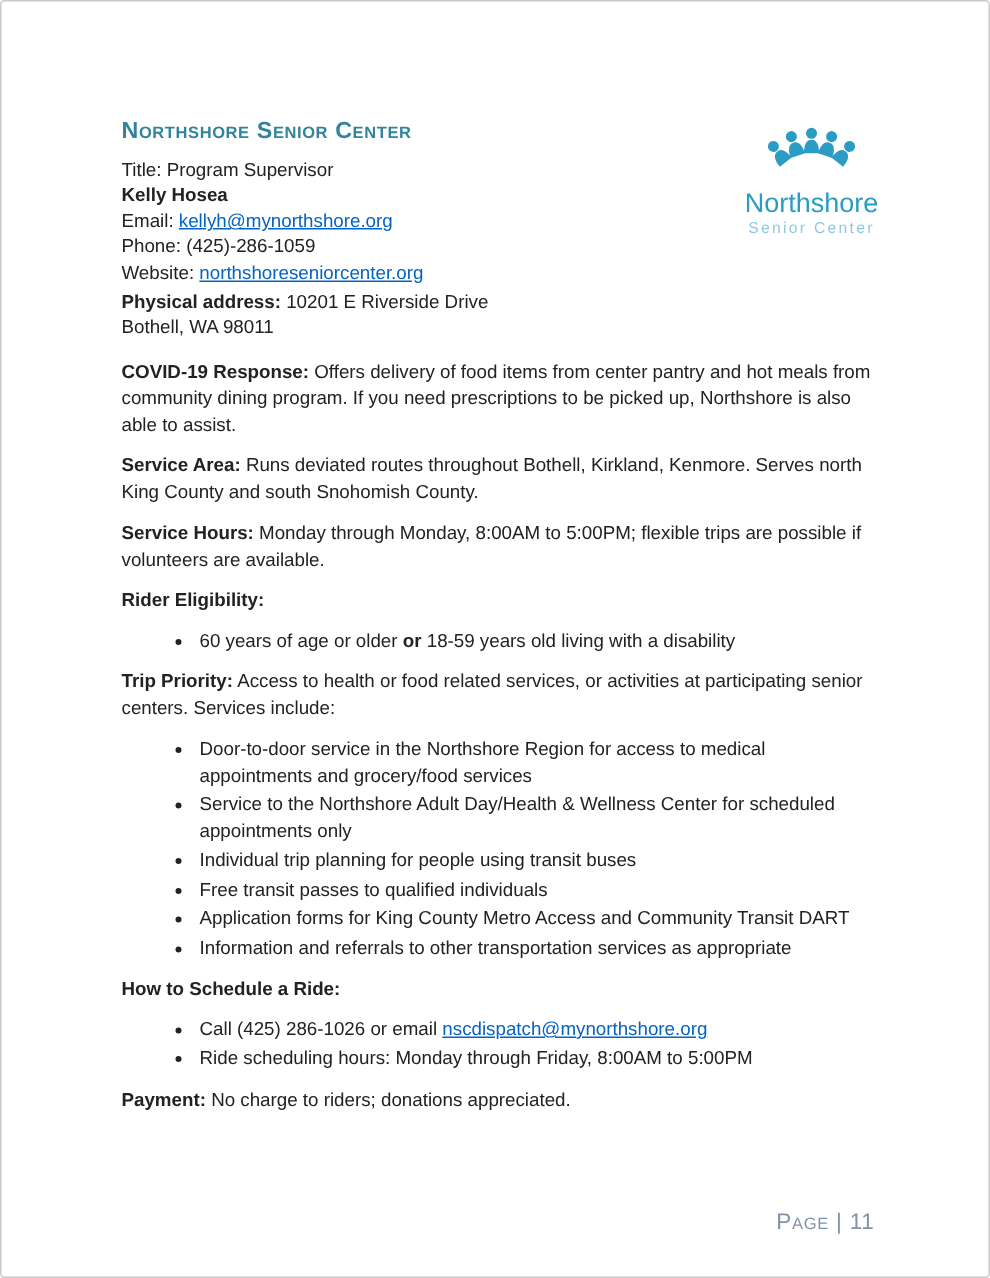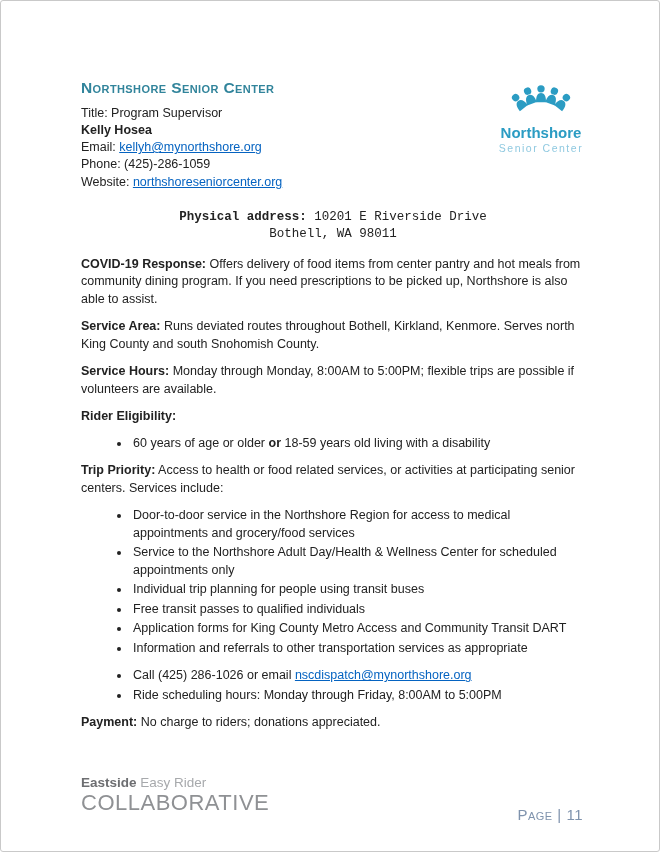--- a/index.html
+++ b/index.html
@@ -32,25 +32,24 @@
     margin-bottom: 6px;
   }
   .contact-line { line-height: 1.38; }
   .contact-name { font-weight: bold; }
   a.link, .link {
     color: #0563c1;
     text-decoration: underline;
     cursor: pointer;
   }
   .address-block {
-    text-align: center;
-    margin-top: 18px;
+    text-align: left;
+    margin-top: 2px;
     margin-bottom: 12px;
     line-height: 1.4;
-    font-family: Liberation Mono, monospace;
   }
   .bold { font-weight: bold; }
   .para { margin-bottom: 10px; }
   .heading-line { font-weight: bold; margin-bottom: 9px; }
   ul.bullets {
     list-style: disc;
     margin: 0 0 10px 0;
     padding-left: 50px;
   }
   ul.bullets li {
@@ -58,22 +57,22 @@
     padding-left: 2px;
   }
   
   .logo {
     position: absolute;
     top: 80px; right: 58px;
     width: 120px;
     text-align: center;
   }
   .logo-name {
-    font-size: 15px;
-    font-weight: 700;
+    font-size: 18px;
+    font-weight: 400;
     color: #2b9cc3;
     line-height: 1.1;
     margin-top: 2px;
   }
   .logo-sub {
     font-size: 10.5px;
     color: #8fc9e0;
     letter-spacing: 1.5px;
     line-height: 1.2;
     text-align: center;
@@ -168,29 +167,26 @@
     <p class="para"><span class="bold">Trip Priority:</span><span> Access to health or food related services, or activities at participating senior centers. Services include:</span></p>
     <ul class="bullets">
       <li>Door-to-door service in the Northshore Region for access to medical appointments and grocery/food services</li>
       <li>Service to the Northshore Adult Day/Health &amp; Wellness Center for scheduled appointments only</li>
       <li>Individual trip planning for people using transit buses</li>
       <li>Free transit passes to qualified individuals</li>
       <li>Application forms for King County Metro Access and Community Transit DART</li>
       <li>Information and referrals to other transportation services as appropriate</li>
     </ul>
 
+    <div class="heading-line">How to Schedule a Ride:</div>
     <ul class="bullets">
       <li><span>Call (425) 286-1026 or email </span><a class="link">nscdispatch@mynorthshore.org</a></li>
       <li>Ride scheduling hours: Monday through Friday, 8:00AM to 5:00PM</li>
     </ul>
 
     <p class="para"><span class="bold">Payment:</span><span> No charge to riders; donations appreciated.</span></p>
 
   </div>
 
-  <div class="footer-brand">
-    <div class="brand-line1"><span class="brand-bold">Eastside</span><span class="brand-light"> Easy Rider</span></div>
-    <div class="brand-main">COLLABORATIVE</div>
-  </div>
 
   <div class="page-number">Page | 11</div>
 
 </div>
 
 </body></html>

